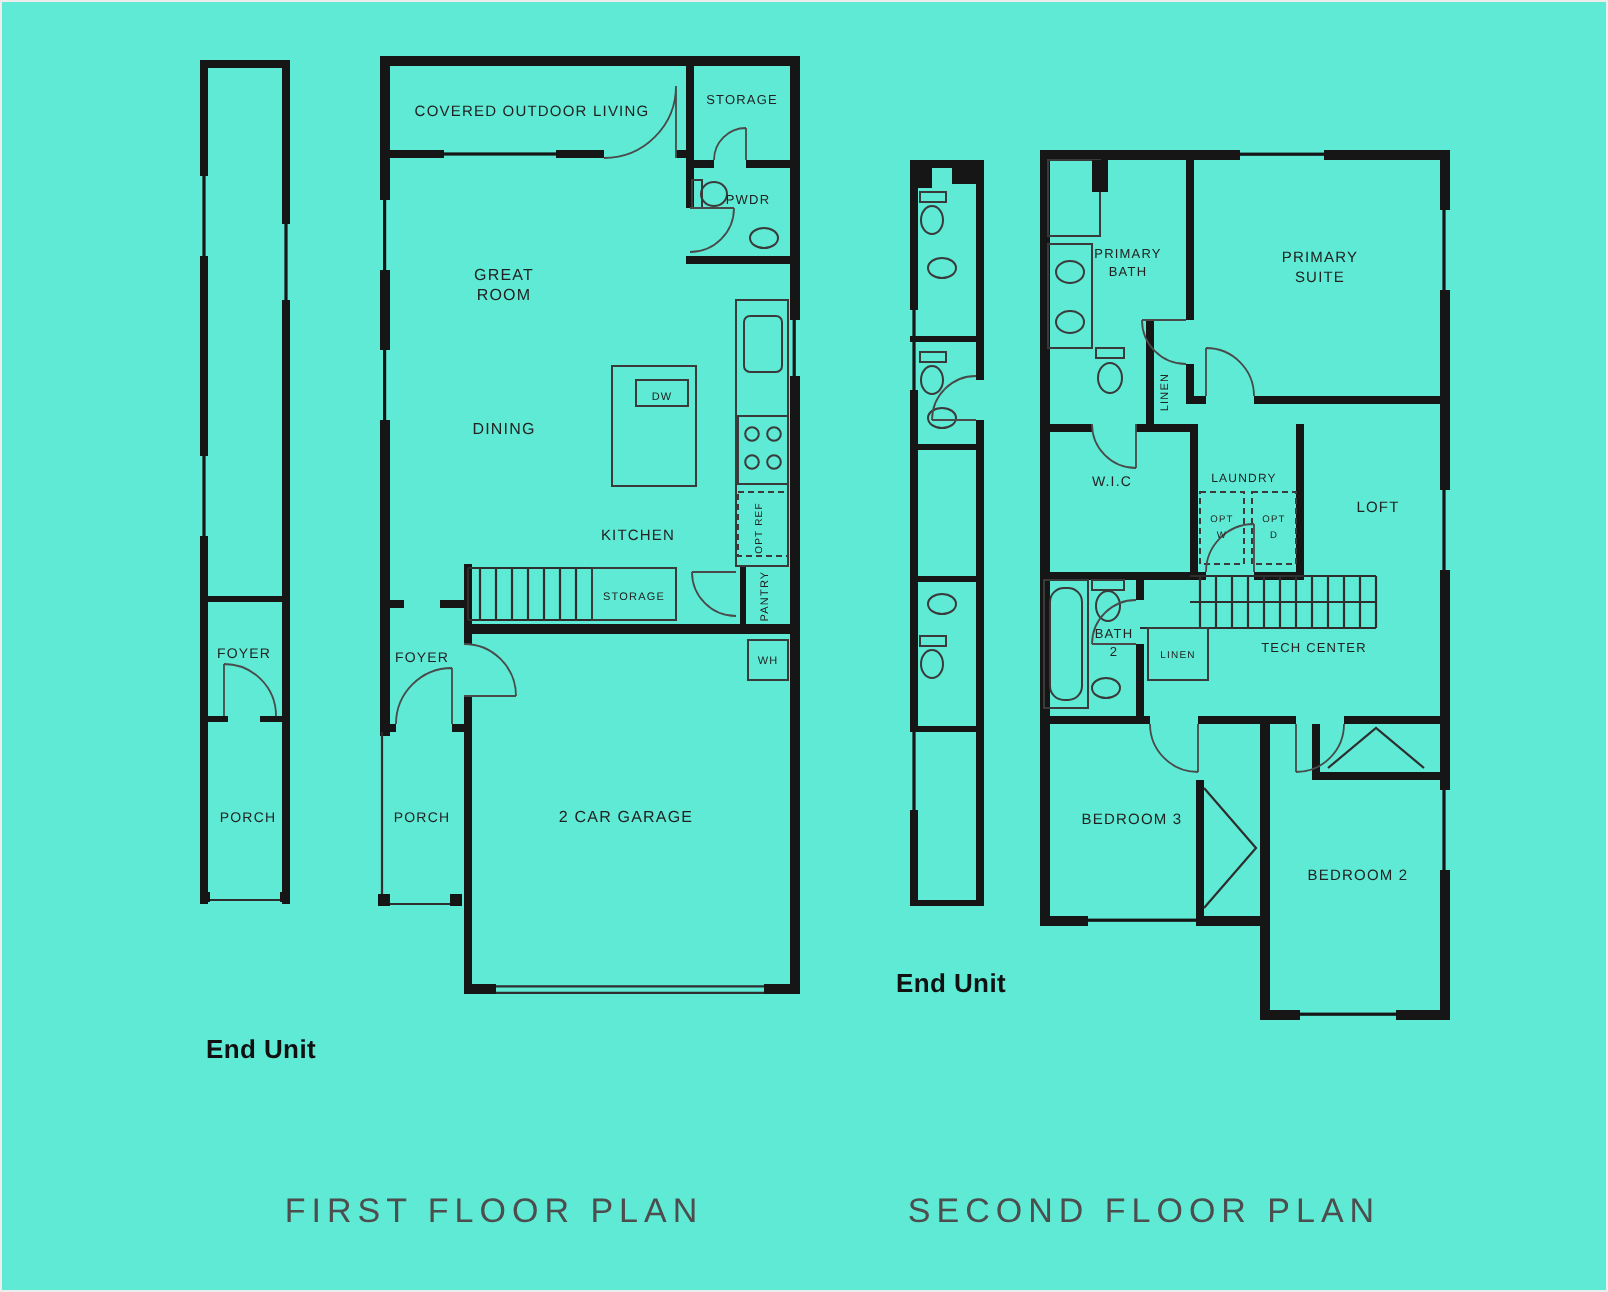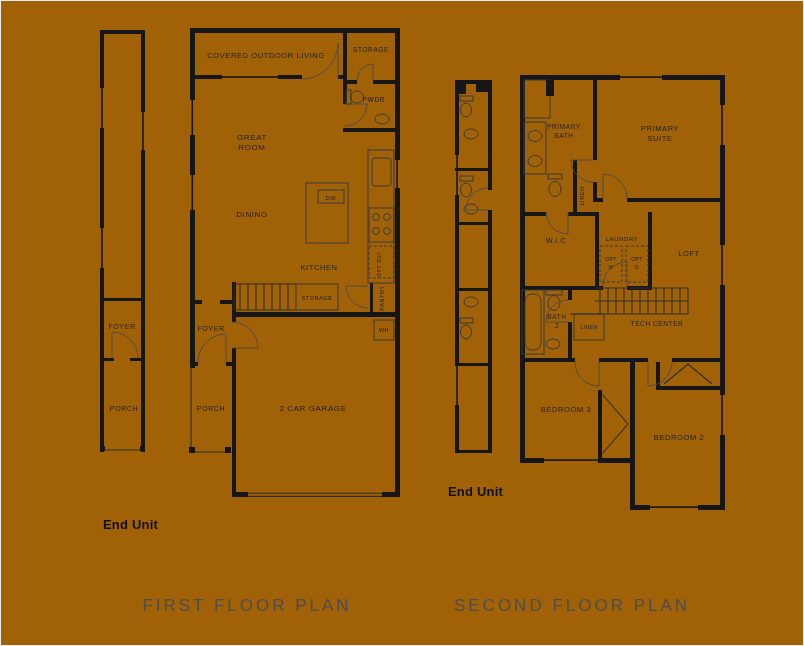--- a/index.html
+++ b/index.html
@@ -1,19 +1,19 @@
 <!DOCTYPE html>
 <html><head>
 <meta charset="utf-8">
 <style>
   html,body{margin:0;padding:0;background:#ffffff;}
   .page{
     position:relative;
     width:804px;height:646px;
-    background:#a16207;
+    background:#5eead4;
     box-shadow:inset 0 0 0 1px #ededed;
     font-family:"Liberation Sans",sans-serif;
     overflow:hidden;
   }
   svg{position:absolute;left:0;top:0;}
   .wall{fill:#161616;}
   .thin{stroke:#2e2e2e;stroke-width:1.1;fill:none;}
   .thin-f{fill:#161616;}
   .fixture{stroke:#3a3a3a;stroke-width:1;fill:none;}
   .arc{stroke:#4a4a4a;stroke-width:0.9;fill:none;}

